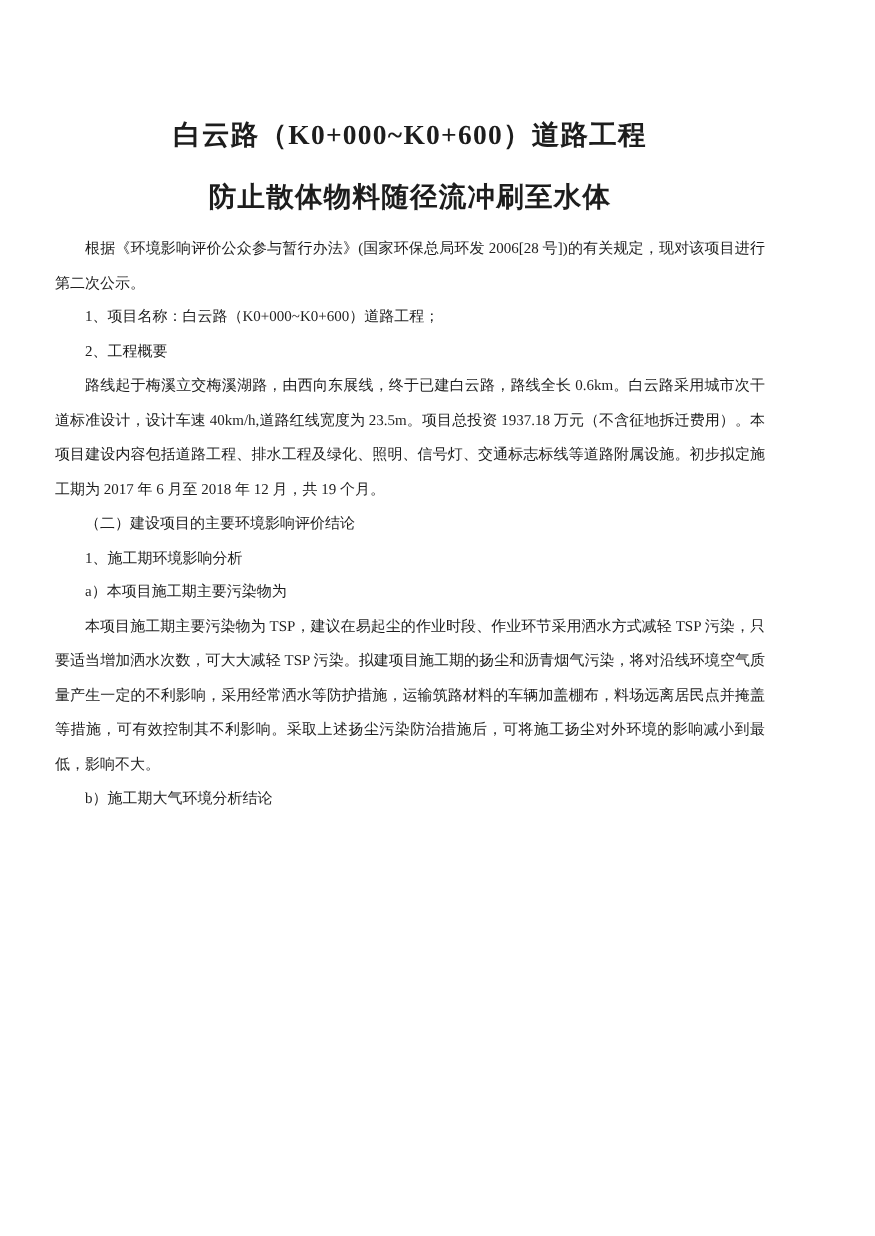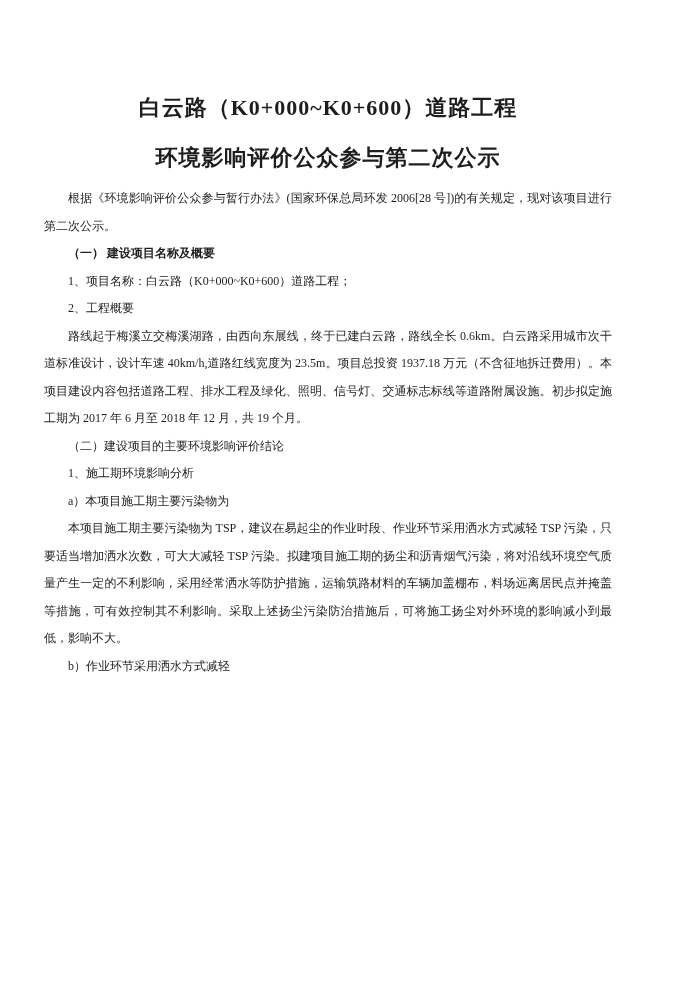--- a/index.html
+++ b/index.html
@@ -42,37 +42,36 @@
     font-weight: bold;
   }
 </style>
 </head>
 <body>
 
 <div class="page">
 
   <div class="title-block">
     <div class="doc-title">白云路（K0+000~K0+600）道路工程</div>
-    <div class="doc-title">环境影响评价公众参与第二次公示</div>
+    <div class="doc-title">防止散体物料随径流冲刷至水体</div>
   </div>
 
   <p class="body-text">根据《环境影响评价公众参与暂行办法》(国家环保总局环发 2006[28 号])的有关规定，现对该项目进行第二次公示。</p>
 
-  <p class="body-text heading-bold">（一） 建设项目名称及概要</p>
 
   <p class="body-text">1、项目名称：白云路（K0+000~K0+600）道路工程；</p>
 
   <p class="body-text">2、工程概要</p>
 
   <p class="body-text">路线起于梅溪立交梅溪湖路，由西向东展线，终于已建白云路，路线全长 0.6km。白云路采用城市次干道标准设计，设计车速 40km/h,道路红线宽度为 23.5m。项目总投资 1937.18 万元（不含征地拆迁费用）。本项目建设内容包括道路工程、排水工程及绿化、照明、信号灯、交通标志标线等道路附属设施。初步拟定施工期为 2017 年 6 月至 2018 年 12 月，共 19 个月。</p>
 
   <p class="body-text">（二）建设项目的主要环境影响评价结论</p>
 
   <p class="body-text">1、施工期环境影响分析</p>
 
   <p class="body-text">a）本项目施工期主要污染物为</p>
 
   <p class="body-text">本项目施工期主要污染物为 TSP，建议在易起尘的作业时段、作业环节采用洒水方式减轻 TSP 污染，只要适当增加洒水次数，可大大减轻 TSP 污染。拟建项目施工期的扬尘和沥青烟气污染，将对沿线环境空气质量产生一定的不利影响，采用经常洒水等防护措施，运输筑路材料的车辆加盖棚布，料场远离居民点并掩盖等措施，可有效控制其不利影响。采取上述扬尘污染防治措施后，可将施工扬尘对外环境的影响减小到最低，影响不大。</p>
 
-  <p class="body-text">b）作业环节采用洒水方式减轻</p>
+  <p class="body-text">b）施工期大气环境分析结论</p>
 
 
 </div>
 
 </body></html>

